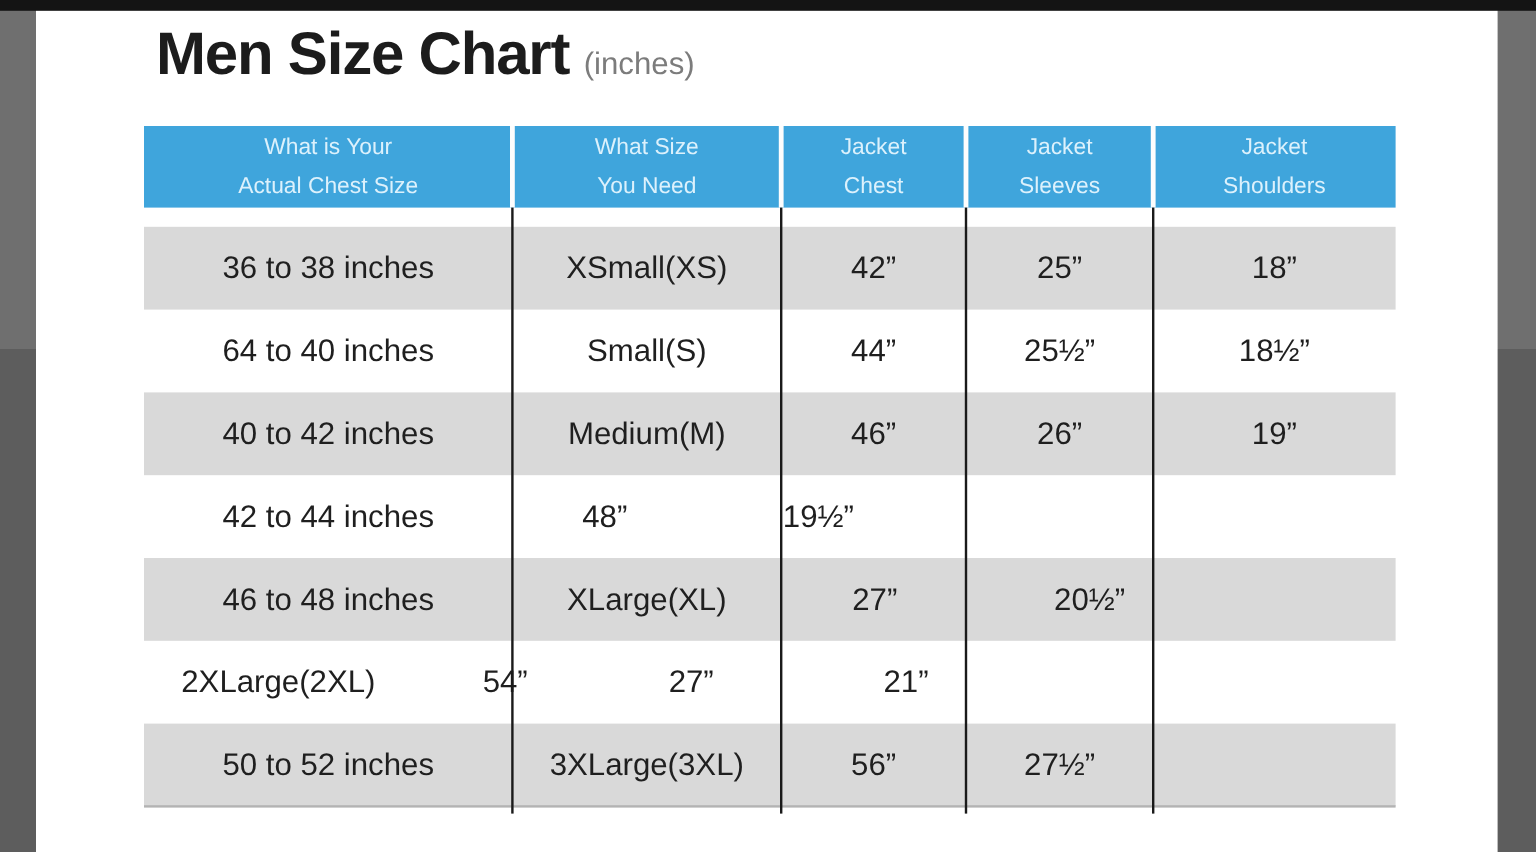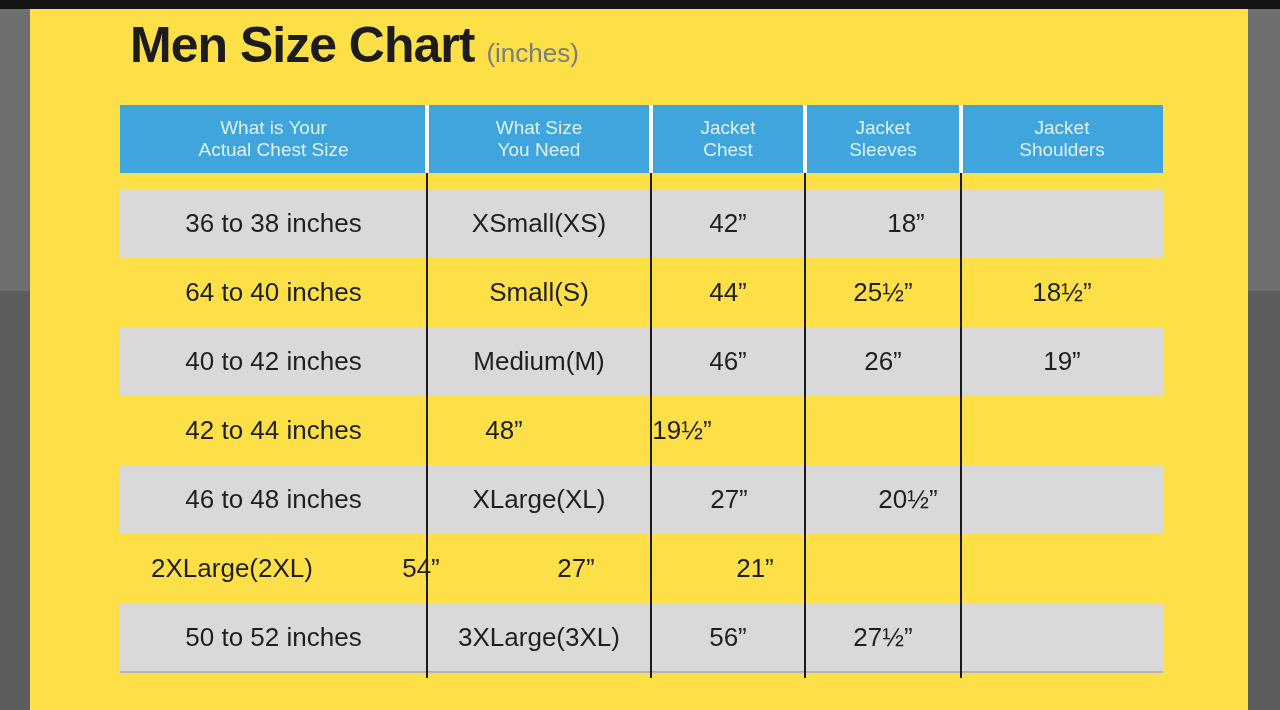--- a/index.html
+++ b/index.html
@@ -1,34 +1,34 @@
 <!DOCTYPE html>
 <html style="--header-bg: #3fa5dc; --row-alt-bg: #d9d9d9; --top-bar: #141414; --side-bar: #5d5d5d; --side-bar-light: #6f6f6f;"><head>
 <meta charset="utf-8">
 <style>
   html,body{margin:0;padding:0;background:#e9e9e9;}
   .frame{
     position:relative;width:1280px;height:710px;overflow:hidden;
-    background:#fde047;font-family:"Liberation Sans",sans-serif;
+    background:#ffffff;font-family:"Liberation Sans",sans-serif;
   }
   .top-bar{position:absolute;left:0;top:0;width:1280px;height:9px;background:var(--top-bar,#141414);z-index:5;}
   .side-bar{position:absolute;top:0;height:710px;z-index:4;
     background:linear-gradient(var(--side-bar-light,#6f6f6f) 0 41%,var(--side-bar,#5d5d5d) 41% 100%);}
   .side-bar.left{left:0;width:30px;}
   .side-bar.right{right:0;width:32px;}
 
   .title-row{position:absolute;left:130px;top:16px;white-space:nowrap;}
   .title-main{font-size:50px;font-weight:600;letter-spacing:-1px;color:#1c1c1c;}
   .title-sub{font-size:26px;font-weight:400;color:#7c7c7c;margin-left:12px;}
 
   .size-table{position:absolute;left:120px;top:105px;width:1043px;height:567px;}
   .thead{position:absolute;left:0;top:0;width:1043px;height:68px;display:flex;
     background:var(--header-bg,#3fa5dc);}
   .th{display:flex;align-items:center;justify-content:center;text-align:center;
-    color:#dcf1fc;font-size:19px;line-height:22px;white-space:pre-line;height:100%;}
+    color:#dcf1fc;font-size:19px;line-height:33px;white-space:pre-line;height:100%;}
   .tbody{position:absolute;left:0;top:84px;width:1043px;}
   .tr{display:flex;width:1043px;height:69px;}
   .tr.alt{background:var(--row-alt-bg,#d9d9d9);}
   .td{display:flex;align-items:center;justify-content:center;text-align:center;
     font-size:26px;color:#1f1f1f;height:100%;}
 
   .c1{width:307px;} .c2{width:224px;} .c3{width:154px;} .c4{width:156px;} .c5{width:202px;}
 
   .vgap{position:absolute;top:0;width:4px;height:68px;background:#fdfdfd;z-index:2;}
   .vline{position:absolute;top:68px;width:2px;height:505px;background:#1a1a1a;z-index:2;}
@@ -60,20 +60,21 @@
 Sleeves</div>
       <div class="th c5">Jacket
 Shoulders</div>
     </div>
 
     <div class="tbody">
       <div class="tr alt">
         <div class="td c1">36 to 38 inches</div>
         <div class="td c2">XSmall(XS)</div>
         <div class="td c3">42”</div>
+        <div class="td c4">25”</div>
         <div class="td c5">18”</div>
       </div>
       <div class="tr">
         <div class="td c1">64 to 40 inches</div>
         <div class="td c2">Small(S)</div>
         <div class="td c3">44”</div>
         <div class="td c4">25½”</div>
         <div class="td c5">18½”</div>
       </div>
       <div class="tr alt">

